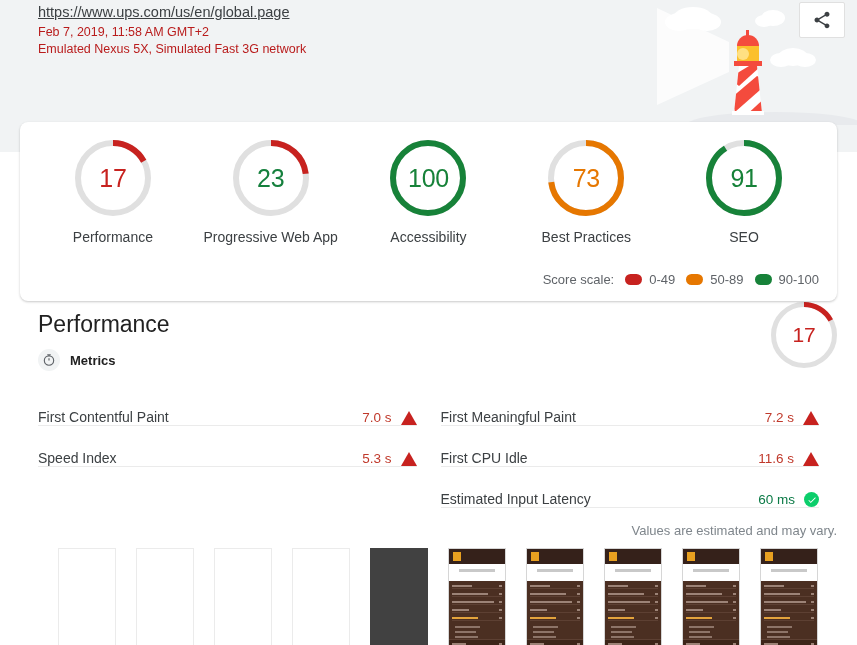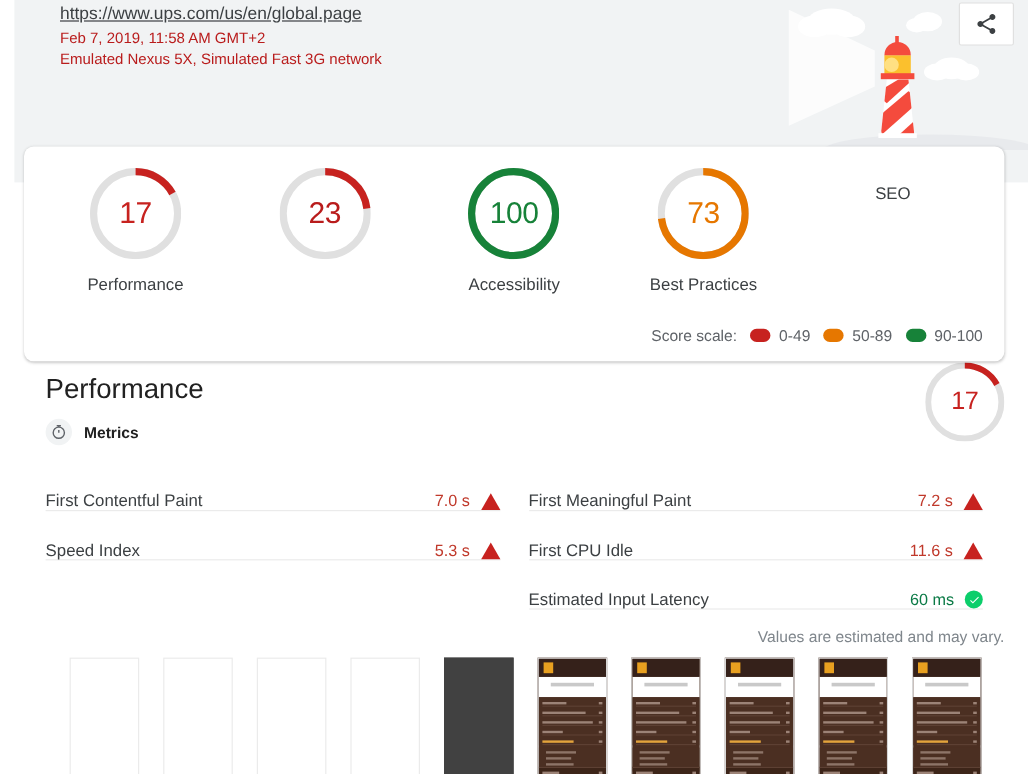--- a/index.html
+++ b/index.html
@@ -12,21 +12,20 @@
     overflow: hidden;
     position: relative;
   }
 
   
   .header {
     position: relative;
     height: 152px;
     background: #f1f3f4;
     overflow: hidden;
-    margin-left: 12px;
   }
   .header-meta {
     position: absolute;
     left: 38px; top: 2px;
     z-index: 4;
   }
   .header-url {
     display: block;
     font-size: 14.5px;
     color: #3c4043;
@@ -305,22 +304,23 @@
        <div class="gauge-val" style="color:#c7221f">17</div>
      </div>
      <div class="gauge-label">Performance</div>
       </div>
       <div class="gauge">
         <div class="gauge-ring">
        <svg width="76" height="76" viewBox="0 0 76 76">
     <circle cx="38" cy="38" r="35" fill="none" stroke="#e0e0e0" stroke-width="6"></circle>
     <circle cx="38" cy="38" r="35" fill="none" stroke="#c7221f" stroke-width="6" stroke-linecap="butt" stroke-dasharray="50.57964172279567 169.33184402848985" transform="rotate(-90 38 38)"></circle>
   </svg>
-       <div class="gauge-val" style="color:#b91c1c">23</div>
-     </div>
+       <div class="gauge-val" style="color:#15803d">23</div>
+     </div>
+     <div class="gauge-label">Progressive Web App</div>
       </div>
       <div class="gauge">
         <div class="gauge-ring">
        <svg width="76" height="76" viewBox="0 0 76 76">
     <circle cx="38" cy="38" r="35" fill="none" stroke="#e0e0e0" stroke-width="6"></circle>
     <circle cx="38" cy="38" r="35" fill="none" stroke="#178239" stroke-width="6" stroke-linecap="butt" stroke-dasharray="219.9114857512855 0" transform="rotate(-90 38 38)"></circle>
   </svg>
        <div class="gauge-val" style="color:#178239">100</div>
      </div>
      <div class="gauge-label">Accessibility</div>
@@ -329,20 +329,27 @@
         <div class="gauge-ring">
        <svg width="76" height="76" viewBox="0 0 76 76">
     <circle cx="38" cy="38" r="35" fill="none" stroke="#e0e0e0" stroke-width="6"></circle>
     <circle cx="38" cy="38" r="35" fill="none" stroke="#e67700" stroke-width="6" stroke-linecap="butt" stroke-dasharray="160.5353845984384 59.3761011528471" transform="rotate(-90 38 38)"></circle>
   </svg>
        <div class="gauge-val" style="color:#e67700">73</div>
      </div>
      <div class="gauge-label">Best Practices</div>
       </div>
       <div class="gauge">
+        <div class="gauge-ring">
+       <svg width="76" height="76" viewBox="0 0 76 76">
+    <circle cx="38" cy="38" r="35" fill="none" stroke="#e0e0e0" stroke-width="6"></circle>
+    <circle cx="38" cy="38" r="35" fill="none" stroke="#178239" stroke-width="6" stroke-linecap="butt" stroke-dasharray="200.11945203366983 19.79203371761568" transform="rotate(-90 38 38)"></circle>
+  </svg>
+       <div class="gauge-val" style="color:#178239">91</div>
+     </div>
      <div class="gauge-label">SEO</div>
       </div>
     </div>
   <div class="score-scale">
     <span>Score scale:</span>
     <span class="scale-item">
       <span class="scale-dot" id="sd0" style="background: rgb(199, 34, 31);"></span>
       <span>0-49</span>
     </span>
     <span class="scale-item">

